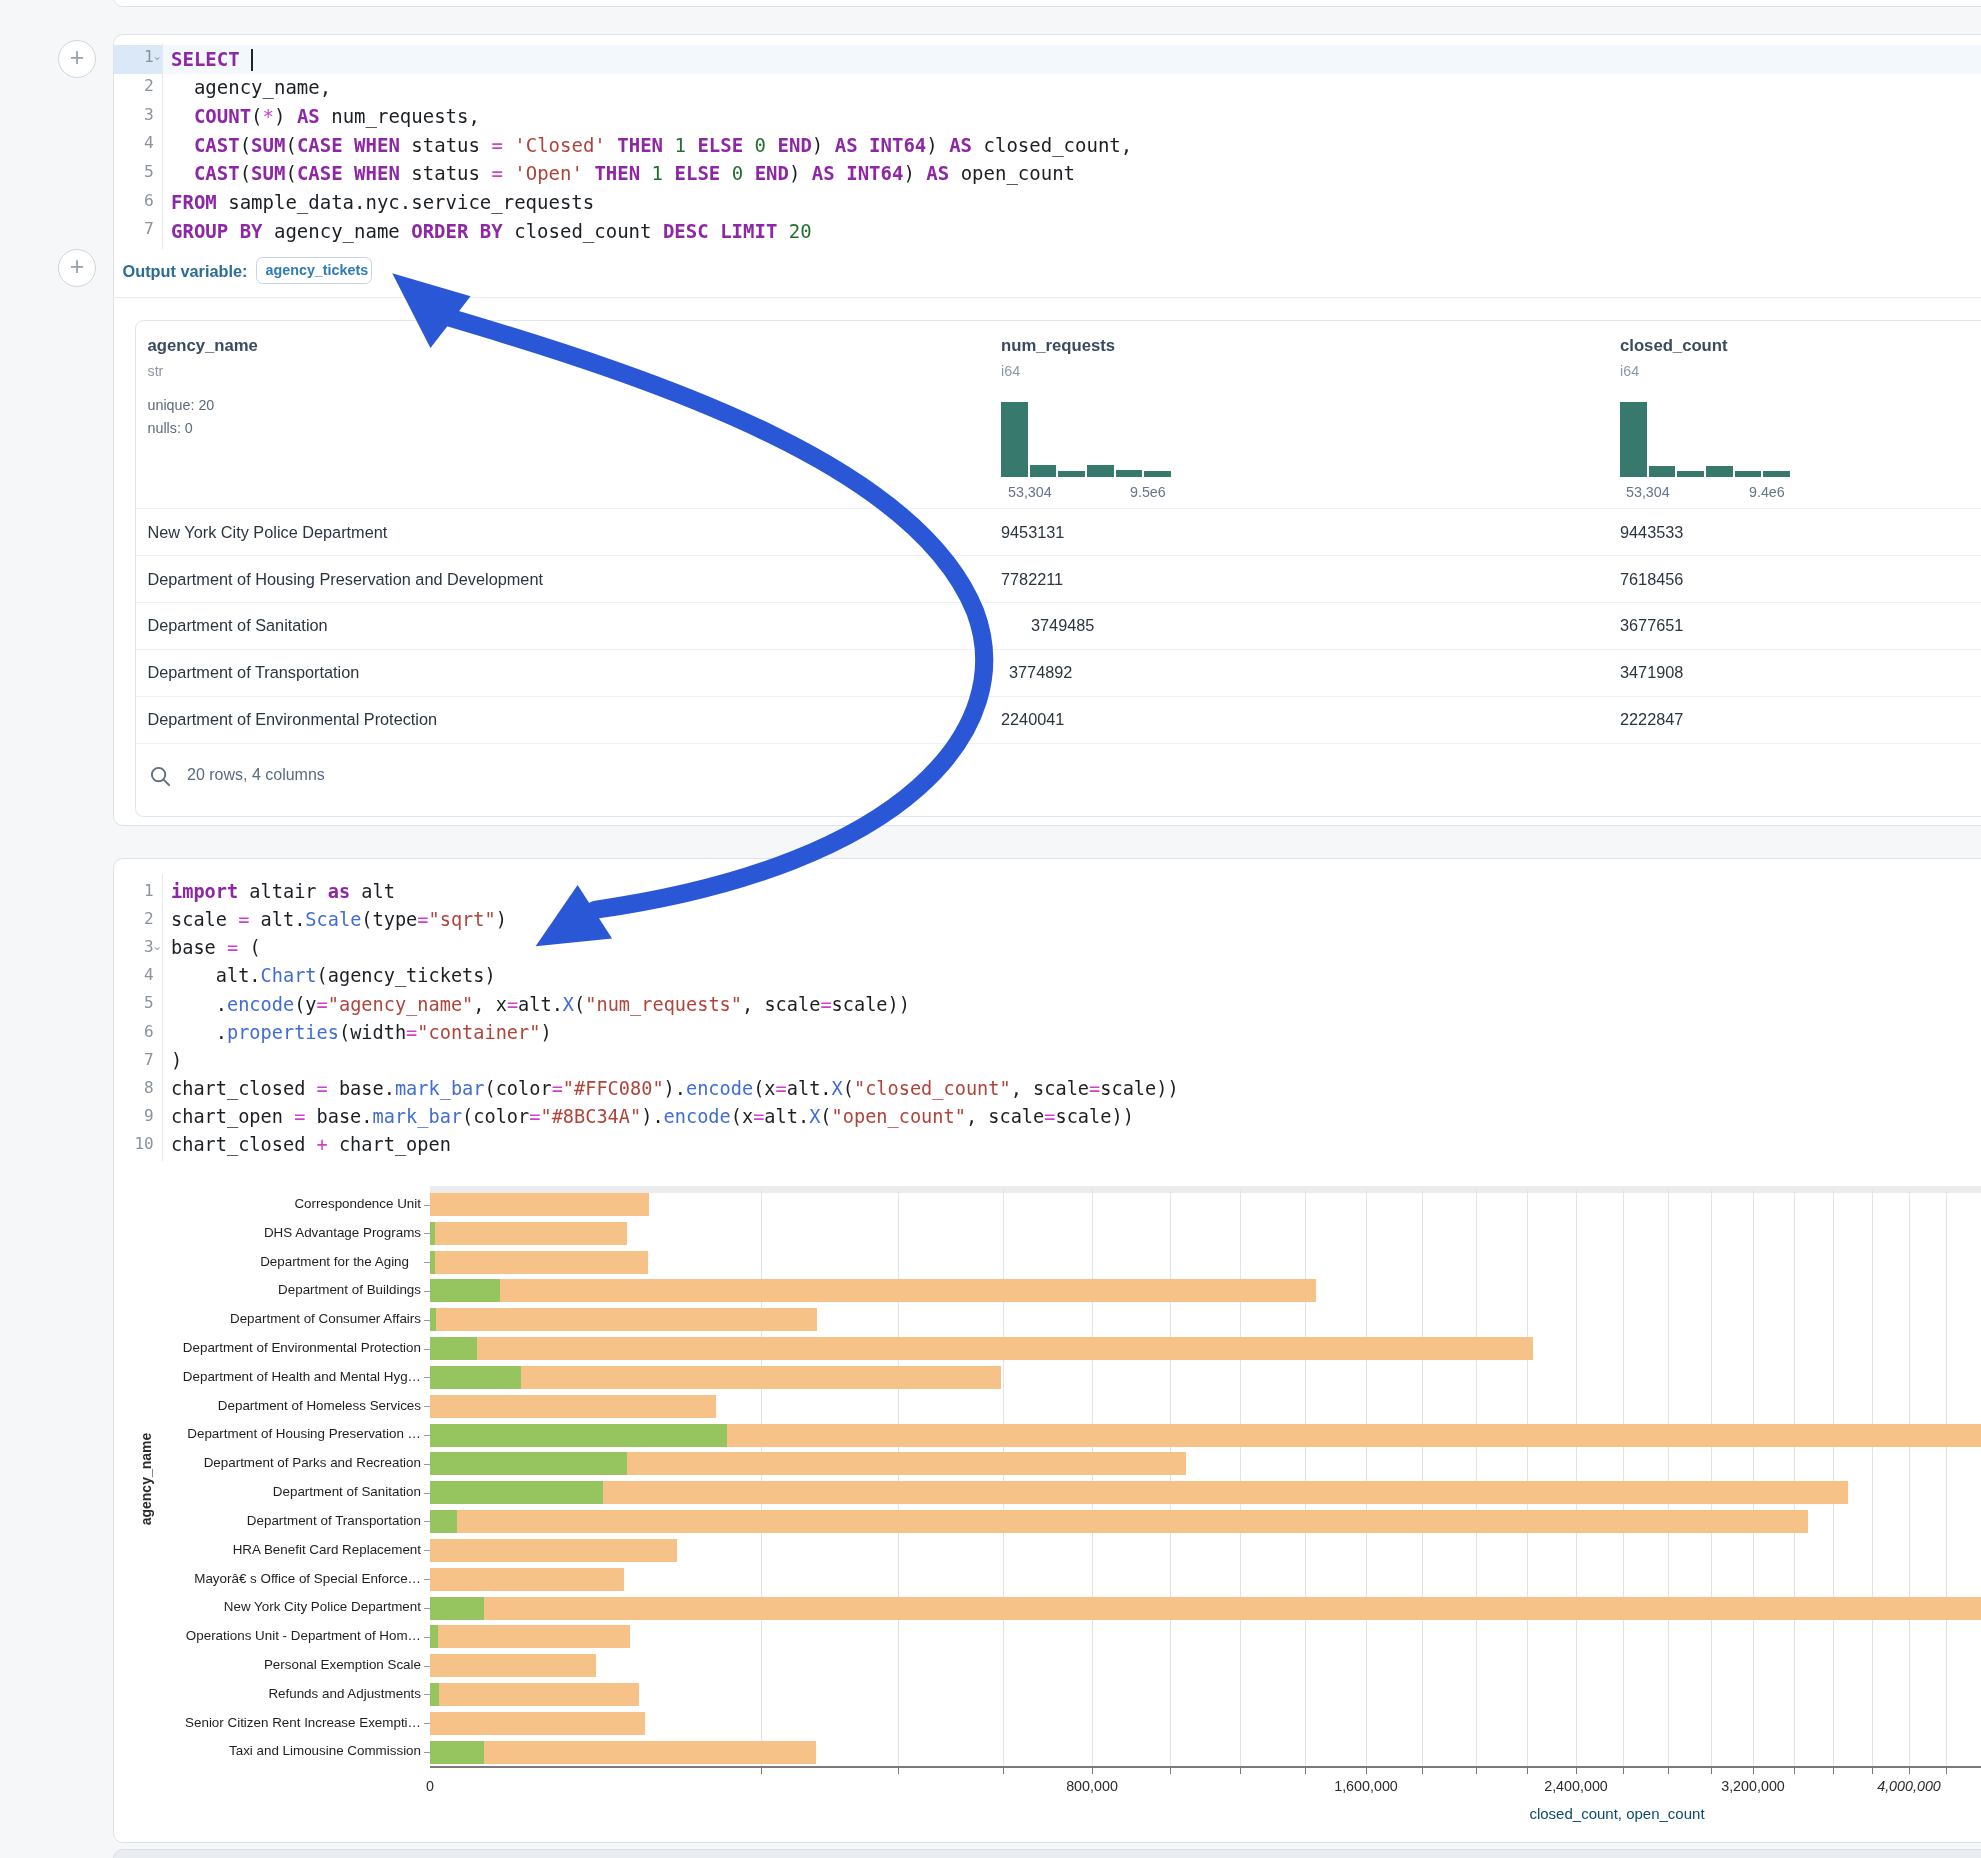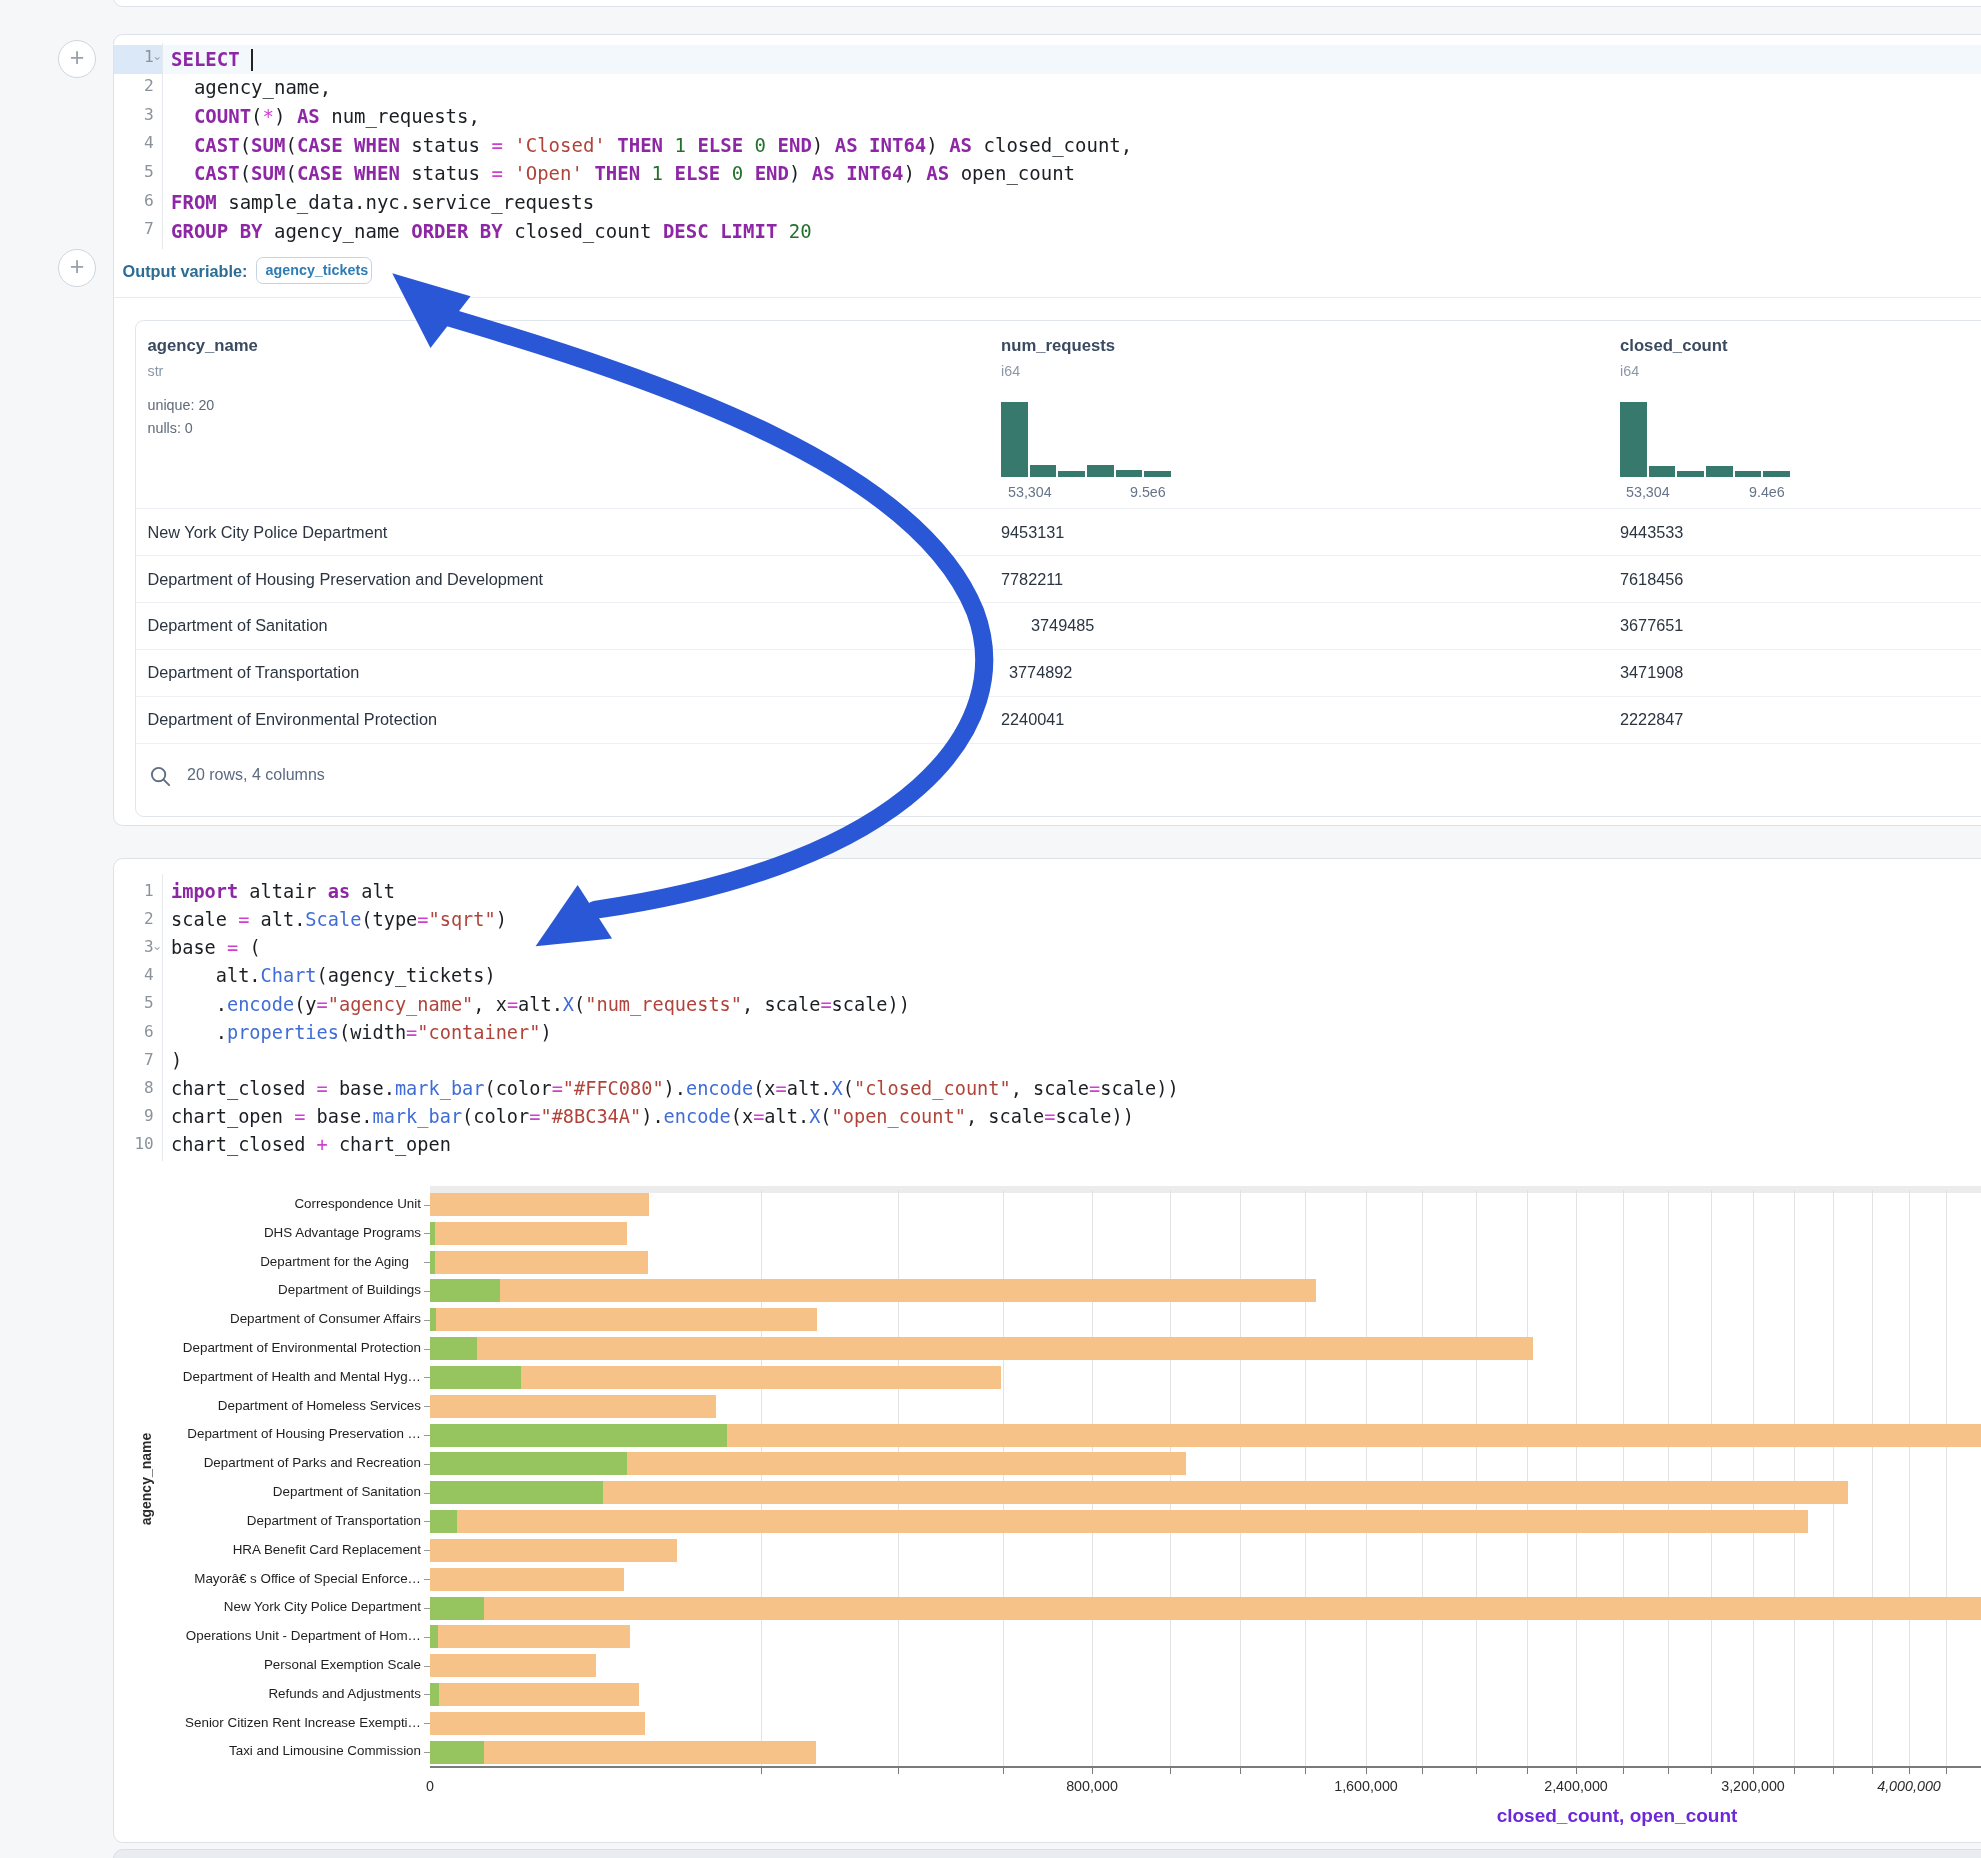--- a/index.html
+++ b/index.html
@@ -40,21 +40,21 @@
   .t-cell{position:absolute;font-size:16.3px;color:#2b3542;white-space:nowrap;}
   .tbl-footer-txt{position:absolute;font-size:16px;color:#5a6a80;}
   
   .grid-v{position:absolute;width:1px;background:#e3e3e3;}
   .bar{position:absolute;height:23px;}
   .ylab{position:absolute;font-size:13.4px;color:#1f1f1f;text-align:right;white-space:nowrap;}
   .ytick{position:absolute;width:5.7px;height:1px;background:#9a9a9a;}
   .xtick{position:absolute;width:1px;height:5.7px;background:#7a7a7a;}
   .xlab{position:absolute;font-size:14.3px;color:#2b2b2b;transform:translateX(-50%);white-space:nowrap;}
   .axis-line{position:absolute;height:1.9px;background:#7a7a7a;}
-  .axis-title{position:absolute;font-size:19px;font-weight:bold;color:#6d28d9;transform:translateX(-50%);}
+  .axis-title{position:absolute;font-size:15px;font-weight:normal;color:#0c4a6e;transform:translateX(-50%);}
   .y-axis-title{position:absolute;font-size:14px;font-weight:bold;color:#2b2b2b;
                 transform:translate(-50%,-50%) rotate(-90deg);white-space:nowrap;}
 </style>
 </head>
 <body>
 
 <div class="page">
 
   <div class="card" style="left:113px;top:-21px;width:1897px;height:26px;"></div>
 

